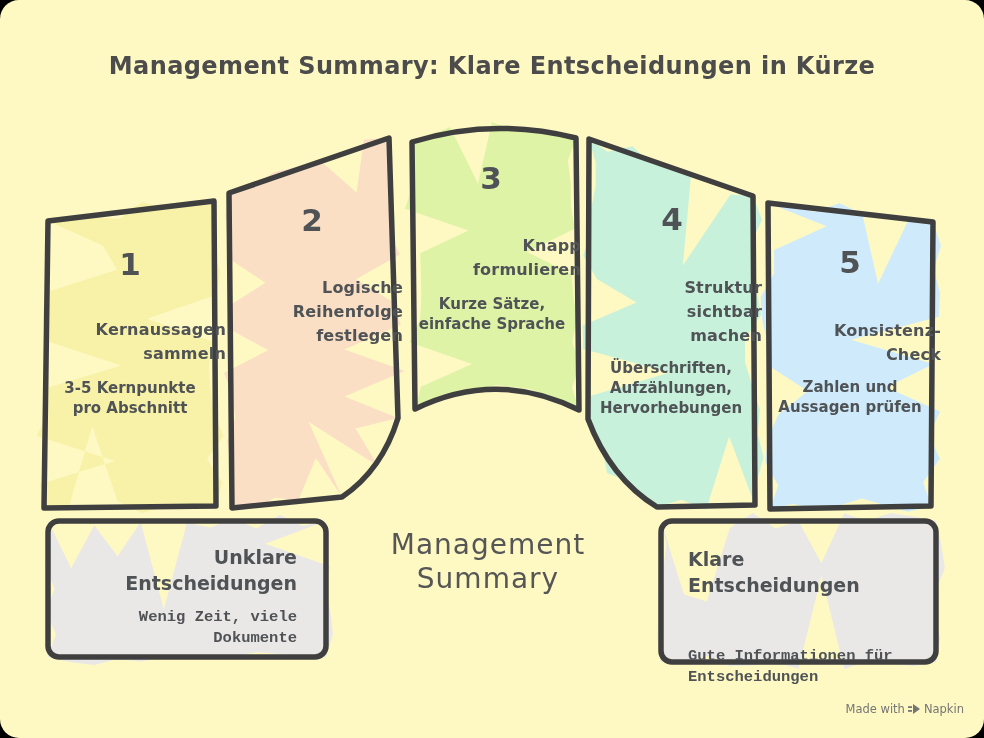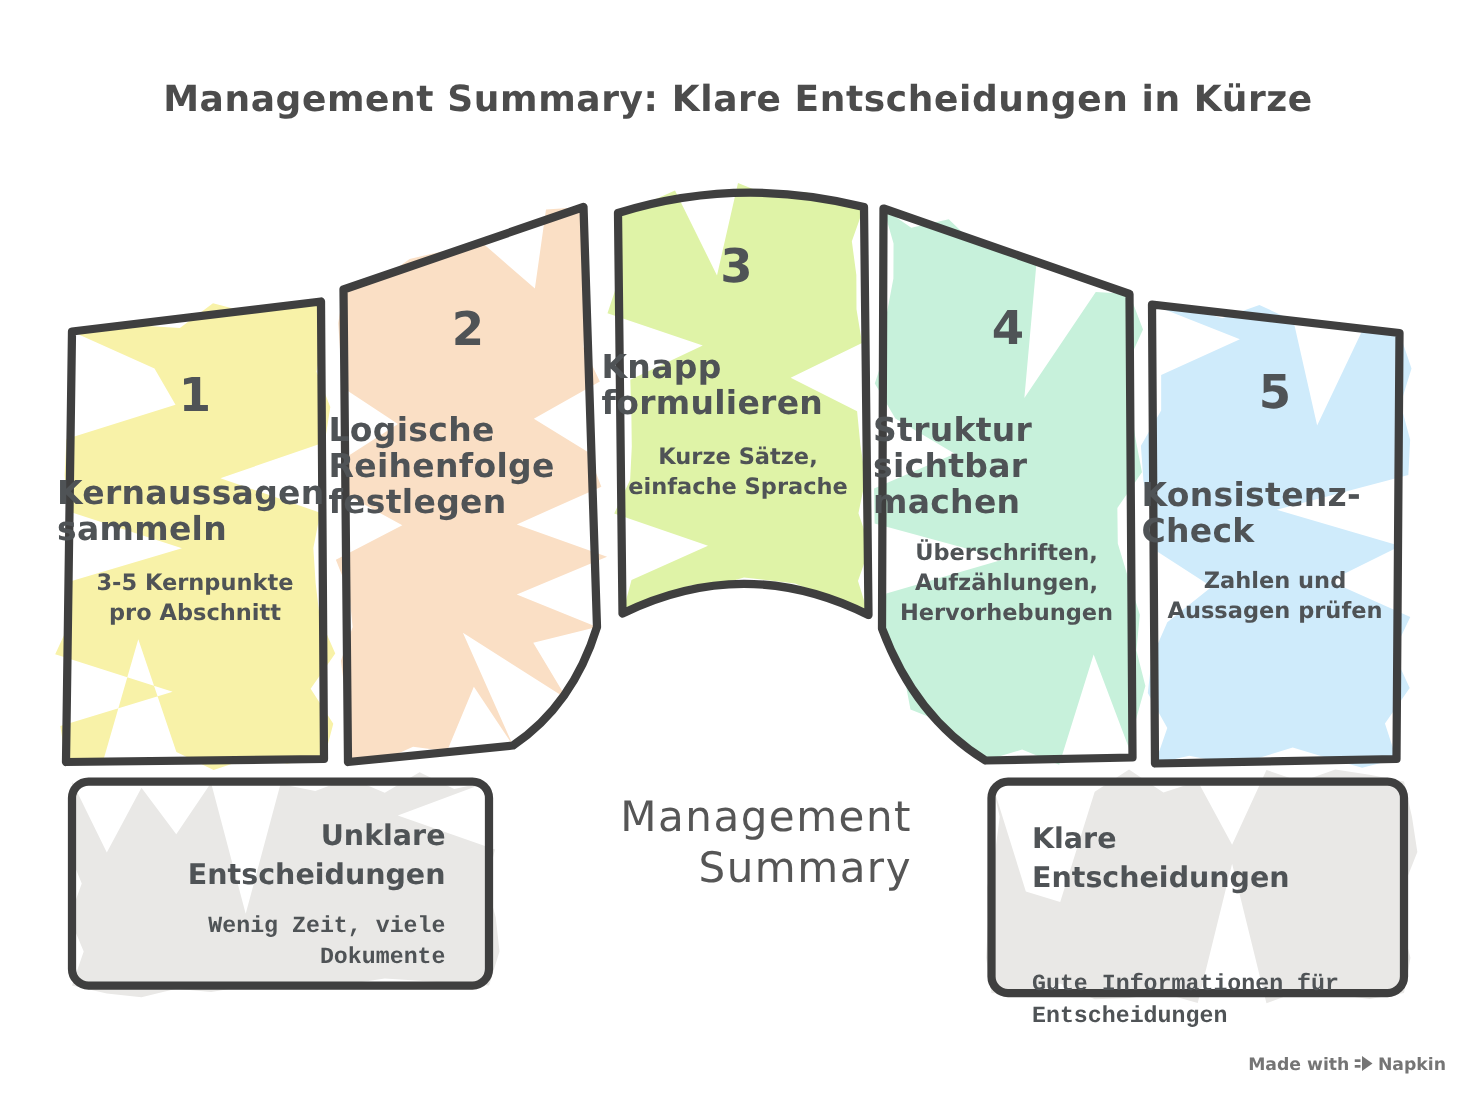--- a/index.html
+++ b/index.html
@@ -2,34 +2,34 @@
 <html><head>
 <meta charset="utf-8">
 <style>
   html,body{margin:0;padding:0;background:#000;}
   .canvas{position:relative;width:984px;height:738px;background:#000;overflow:hidden;
           font-family:"DejaVu Sans",sans-serif;}
   svg.shapes{position:absolute;left:0;top:0;}
   .t{position:absolute;white-space:pre-line;font-weight:bold;}
   .title{left:0;top:52px;width:984px;text-align:center;font-size:24px;letter-spacing:.4px;}
   .num{font-size:31px;text-align:center;}
-  .head{font-size:22px;line-height:24px;text-align:left;letter-spacing:.2px;}
+  .head{font-size:16px;line-height:24px;text-align:right;letter-spacing:.2px;}
   .sub{font-size:15px;line-height:20px;text-align:center;}
   .arch{font-weight:normal;font-size:28px;line-height:34px;text-align:center;letter-spacing:1px;}
   .boxhead{font-size:19px;line-height:26px;}
   .boxsub{font-size:15.5px;line-height:21px;font-family:Liberation Mono, monospace;}
   .ra{text-align:right;}
   .credit{position:absolute;top:702px;right:20px;display:flex;align-items:center;gap:3px;
-          font-size:11.5px;font-weight:bold;}
+          font-size:11.5px;font-weight:normal;}
   .credit svg{display:block;}
 </style>
 </head>
 <body>
 
-<div class="canvas" style="background: #ffffff;">
+<div class="canvas" style="background: #fef9c3; border-radius: 19px;">
 
   <svg class="shapes" id="shapes-svg" width="984" height="738" viewBox="0 0 984 738">
       <g>
         <path d="M48.0 221.0 L71.7 218.3 L95.7 217.2 L119.9 218.7 L142.0 202.1 L166.8 208.6 L190.2 203.5 L214.0 201.0 L215.6 224.5 L211.0 247.9 L220.2 271.3 L216.5 294.8 L146.9 318.8 L213.5 341.8 L208.9 365.3 L210.4 388.7 L213.2 412.2 L223.5 435.6 L207.1 459.1 L222.2 482.5 L216.0 506.0 L191.5 509.0 L166.8 505.2 L142.4 513.3 L117.6 501.4 L92.2 426.2 L68.6 507.8 L44.0 508.0 L40.2 484.0 L115.1 461.1 L36.8 436.1 L47.8 412.4 L44.4 388.4 L121.3 365.5 L44.9 340.6 L43.1 316.6 L44.3 292.7 L117.0 269.8 L103.0 245.7 Z" fill="#f8f2a8"></path>
         <path d="M48 221 L214 201 L216 506 L44 508 Z" fill="none" stroke="#3f3f3f" stroke-width="5.5" stroke-linejoin="round" stroke-linecap="round"></path>
       </g>
       <g>
         <path d="M229.0 193.0 L252.6 187.2 L273.1 172.6 L296.8 167.1 L320.1 160.6 L356.6 192.4 L364.0 139.6 L389.0 138.0 L389.8 161.3 L389.6 184.7 L390.1 208.0 L389.0 231.4 L399.9 254.4 L355.9 279.2 L391.9 301.4 L400.9 324.5 L344.5 349.6 L404.7 371.1 L344.5 396.4 L398.0 418.0 L355.5 428.5 L378.0 466.0 L308.6 421.8 L342.0 497.0 L315.9 457.9 L298.0 500.9 L275.4 497.8 L254.1 507.3 L232.0 508.0 L231.0 485.5 L230.1 463.0 L227.3 440.5 L235.1 418.0 L232.8 395.5 L223.9 373.1 L268.2 350.1 L227.5 328.0 L229.7 305.5 L265.3 282.7 L231.7 260.5 L227.0 238.0 L225.5 215.5 Z" fill="#fadfc5"></path>
         <path d="M229 193 L389 138 L398 418 Q382 470 342 497 L232 508 Z" fill="none" stroke="#3f3f3f" stroke-width="5.5" stroke-linejoin="round" stroke-linecap="round"></path>
       </g>
@@ -81,21 +81,21 @@
   <div class="t sub" style="left: 581px; top: 358px; width: 180px; color: rgb(79, 83, 86);">Überschriften,
 Aufzählungen,
 Hervorhebungen</div>
 
   <div class="t num" style="left: 780px; top: 244px; width: 140px; color: rgb(79, 83, 86);">5</div>
   <div class="t head" style="left: 761px; top: 319px; width: 180px; color: rgb(79, 83, 86);">Konsistenz-
 Check</div>
   <div class="t sub" style="left: 760px; top: 377px; width: 180px; color: rgb(79, 83, 86);">Zahlen und
 Aussagen prüfen</div>
 
-  <div class="t arch" style="left: 368px; top: 528px; width: 240px; color: rgb(86, 86, 86); text-align: right;">Management
+  <div class="t arch" style="left: 368px; top: 528px; width: 240px; color: rgb(86, 86, 86);">Management
 Summary</div>
 
   <div class="t boxhead ra" style="left: 77px; top: 544px; width: 220px; color: rgb(79, 83, 86);">Unklare
 Entscheidungen</div>
   <div class="t boxsub  ra" style="left: 57px; top: 607px; width: 240px; color: rgb(79, 83, 86);">Wenig Zeit, viele Dokumente</div>
 
   <div class="t boxhead" style="left: 688px; top: 546px; width: 225px; color: rgb(79, 83, 86);">Klare
 Entscheidungen</div>
   <div class="t boxsub" style="left: 688px; top: 610px; width: 240px; color: rgb(79, 83, 86); margin-top: 36px;">Gute Informationen für
 Entscheidungen</div>

